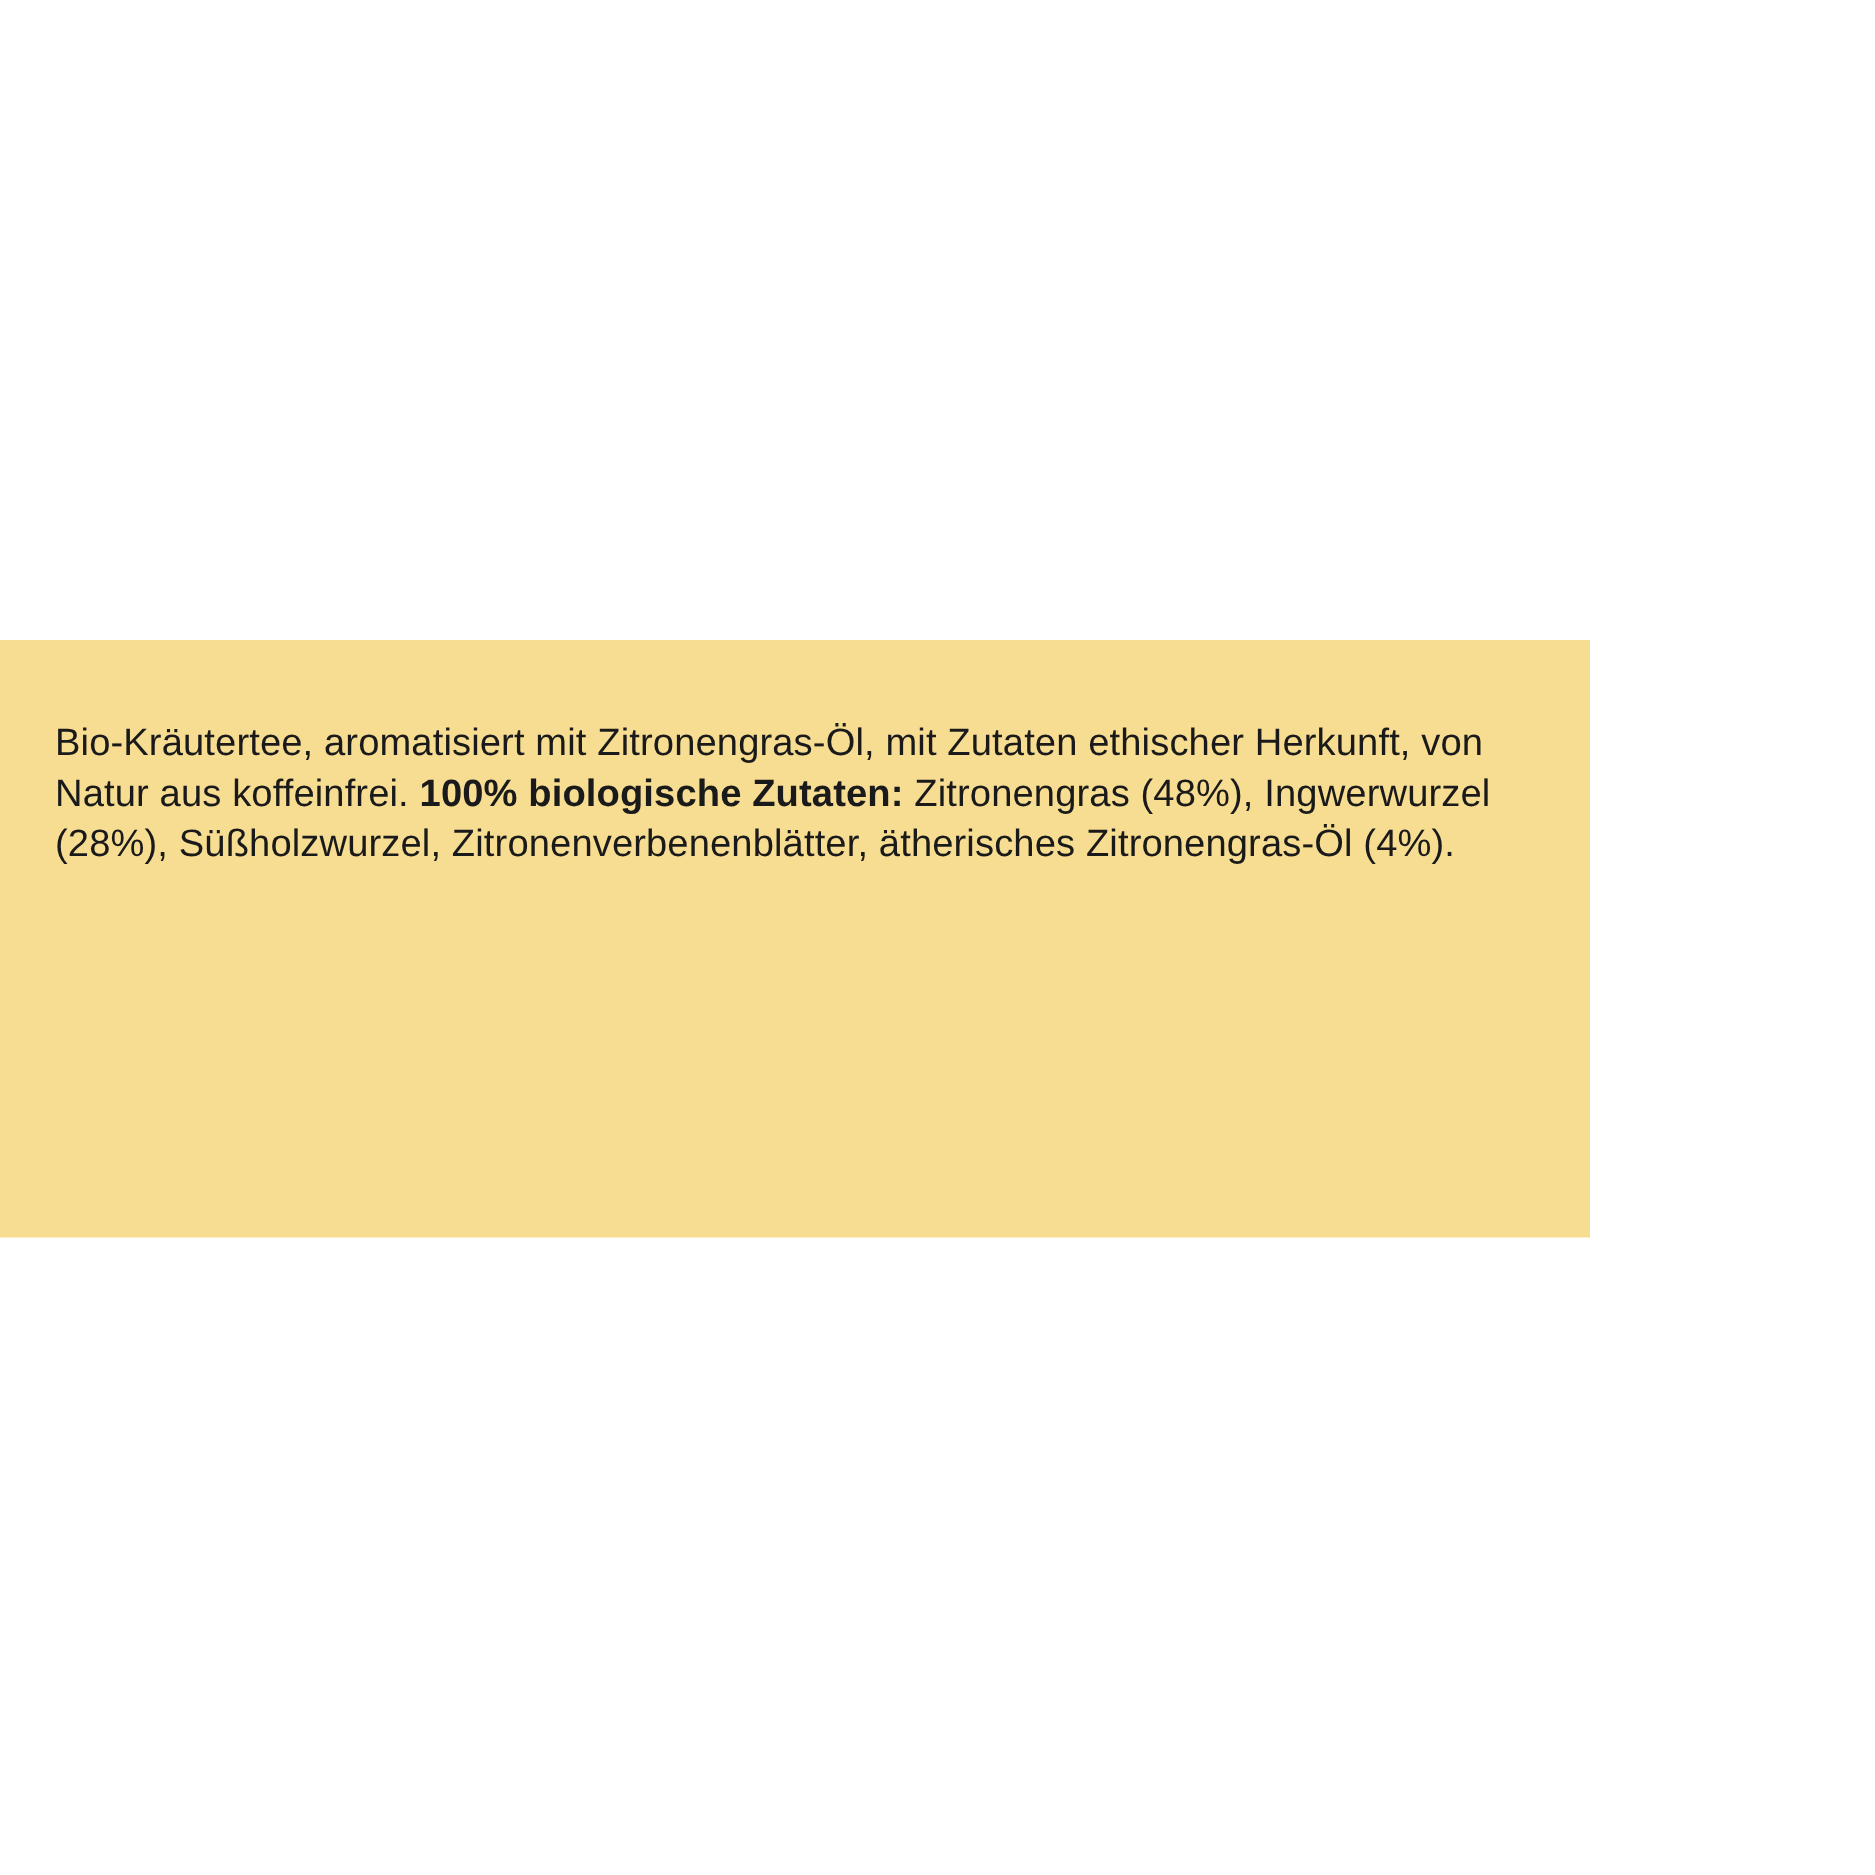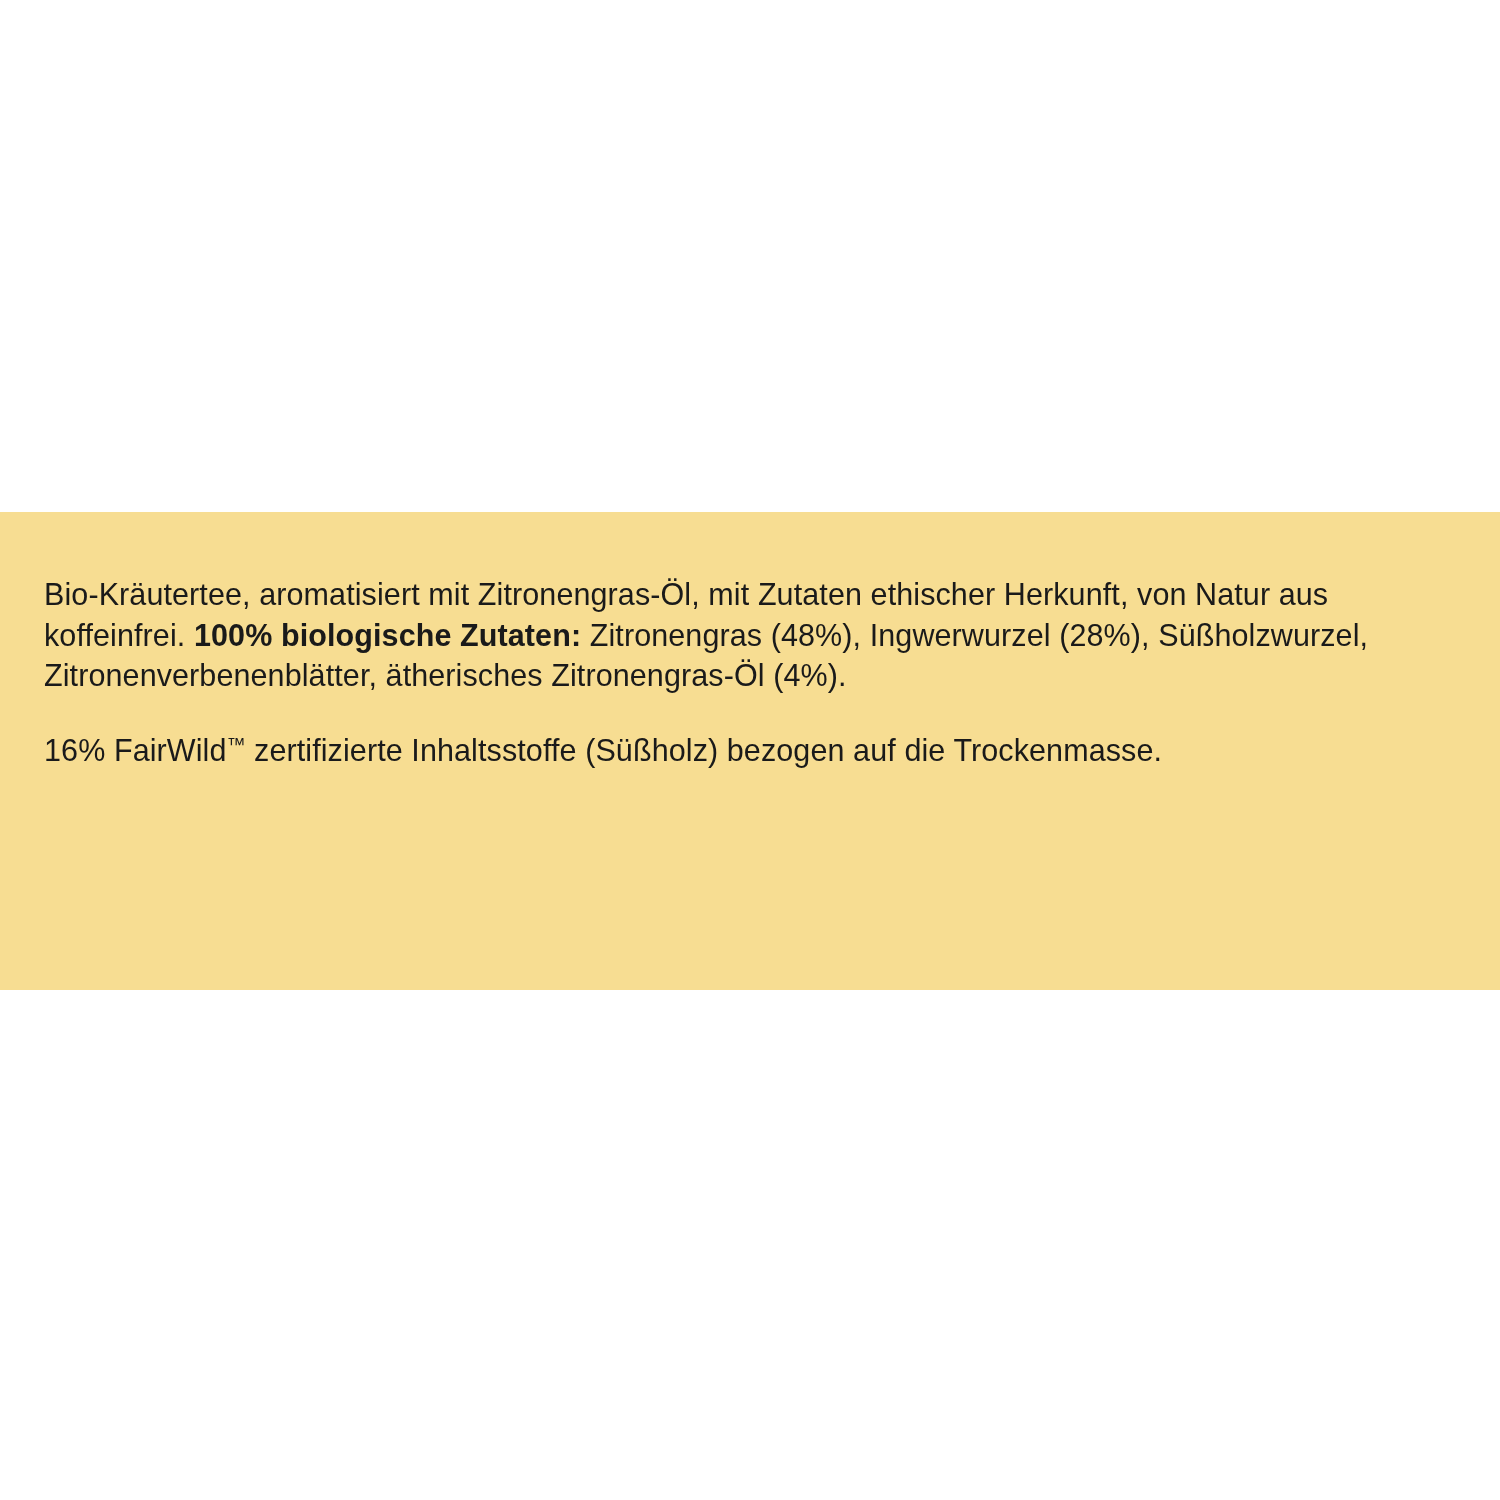--- a/index.html
+++ b/index.html
@@ -16,21 +16,21 @@
   .page {
     position: relative;
     width: 1500px;
     height: 1500px;
     background: #ffffff;
   }
   .panel {
     position: absolute;
     left: 0;
     top: 512px;
-    width: 1500px;
+    width: 1272px;
     height: 478px;
     background: #f7dd92;
     box-sizing: border-box;
   }
   .panel-inner {
     position: absolute;
     left: 44px;
     top: 62px;
     right: 60px;
   }
@@ -61,20 +61,17 @@
 <body>
 
 <div class="page">
   <div class="panel">
     <div class="panel-inner">
 
       <p class="para first">
         <span>Bio-Kräutertee, aromatisiert mit Zitronengras-Öl, mit Zutaten ethischer Herkunft, von Natur aus koffeinfrei. </span><span class="bold">100% biologische Zutaten:</span><span> Zitronengras (48%), Ingwerwurzel (28%), Süßholzwurzel, Zitronenverbenenblätter, ätherisches Zitronengras-Öl (4%).</span>
       </p>
 
-      <p class="para">
-        <span>16% FairWild</span><span class="tm">™</span><span> zertifizierte Inhaltsstoffe (Süßholz) bezogen auf die Trockenmasse.</span>
-      </p>
 
 
     </div>
   </div>
 </div>
 
 </body></html>

